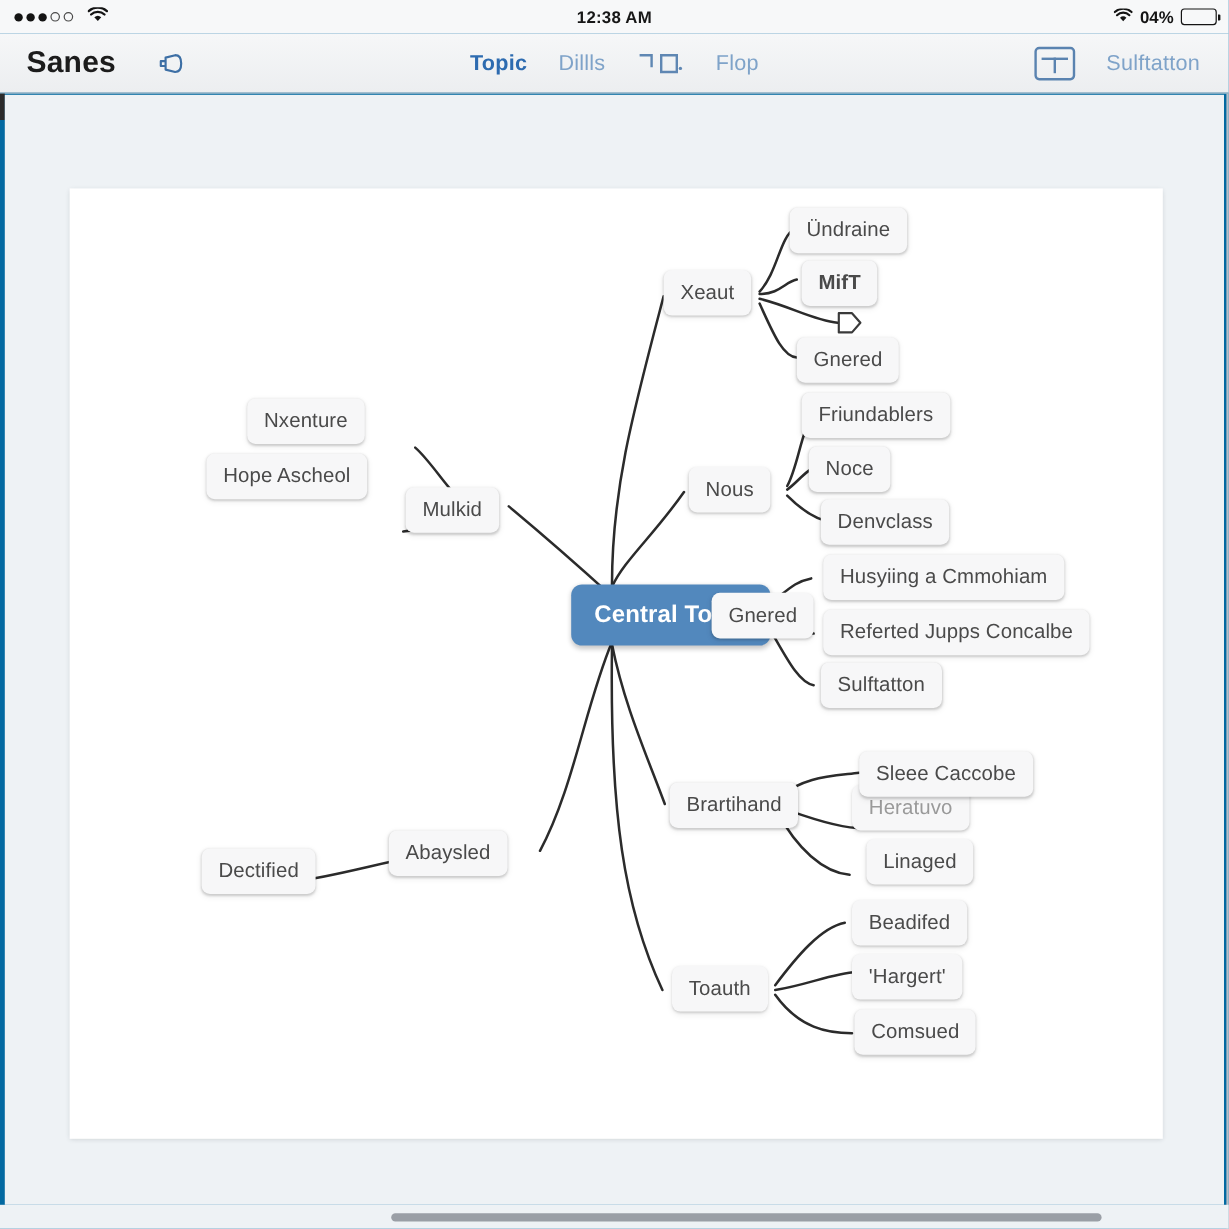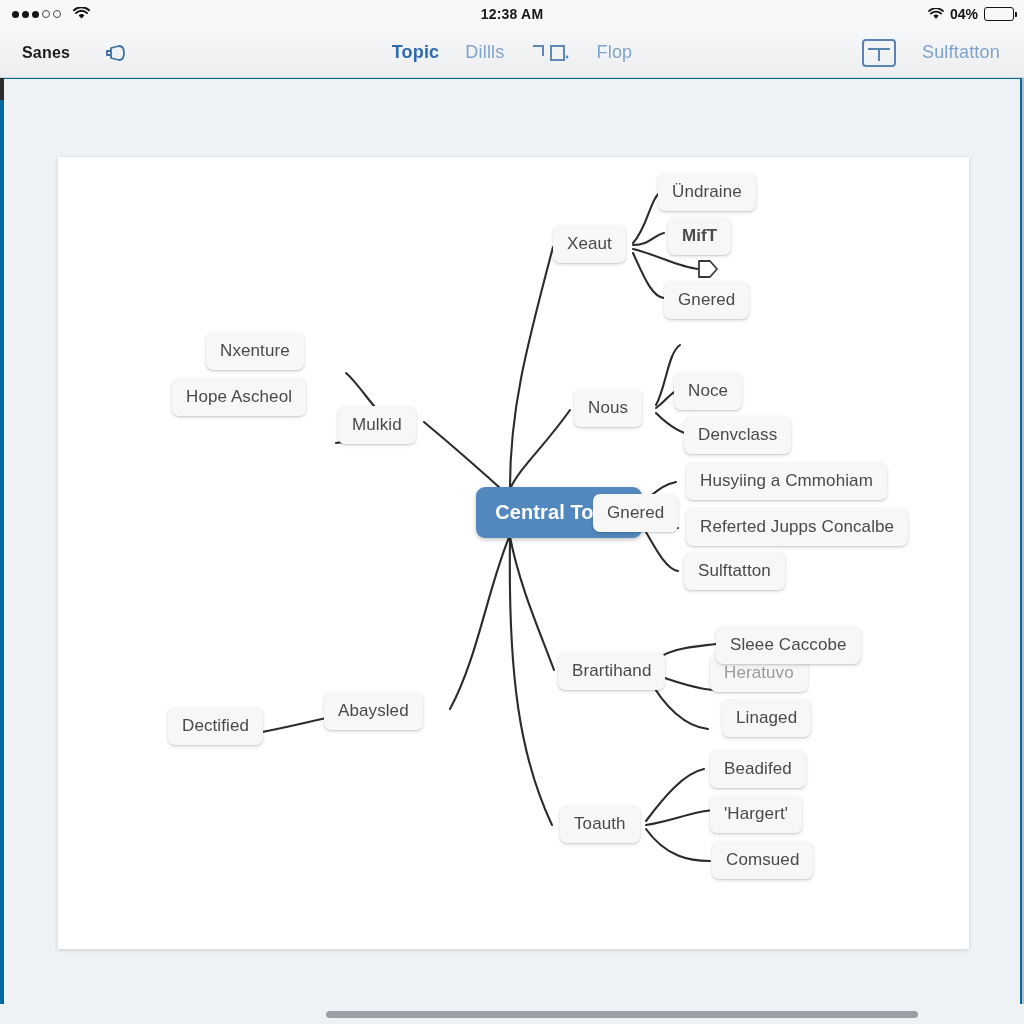--- a/index.html
+++ b/index.html
@@ -110,21 +110,21 @@
     align-items: center;
   }
   .tb-left {
     position: absolute;
     left: 22px;
     display: flex;
     align-items: center;
     gap: 30px;
   }
   .tb-doc-title {
-    font-size: 16px;
+    font-size: 25px;
     font-weight: bold;
     color: #1c1c1c;
     letter-spacing: 0.2px;
   }
   .tb-icon-btn {
     width: 30px; height: 30px;
     display: flex;
     align-items: center;
     justify-content: center;
     color: #3d6fa5;
@@ -413,20 +413,21 @@
       </svg>
 
       <div class="node central" style="left: 418px; top: 330px; width: 166px;">Central Topic</div>
 
       <div class="node branch" style="left:495px; top:68px;">Xeaut</div>
       <div class="node" style="left:600px; top:16px;">Ündraine</div>
       <div class="node" style="left:610px; top:60px;font-weight:bold;">MifT</div>
       <div class="node" style="left:606px; top:124px;">Gnered</div>
 
       <div class="node branch" style="left:516px; top:232px;">Nous</div>
+      <div class="node" style="left:610px; top:170px;">Friundablers</div>
       <div class="node" style="left:616px; top:215px;">Noce</div>
       <div class="node" style="left:626px; top:259px;">Denvclass</div>
 
       <div class="node branch" style="left:535px; top:337px;">Gnered</div>
       <div class="node" style="left:628px; top:305px;">Husyiing a Cmmohiam</div>
       <div class="node" style="left:628px; top:351px;text-align:right;">Referted Jupps Concalbe</div>
       <div class="node" style="left:626px; top:395px;">Sulftatton</div>
 
       <div class="node branch" style="left:500px; top:495px;">Brartihand</div>
       <div class="node overlap-front" style="left:658px; top:469px;">Sleee Caccobe</div>

